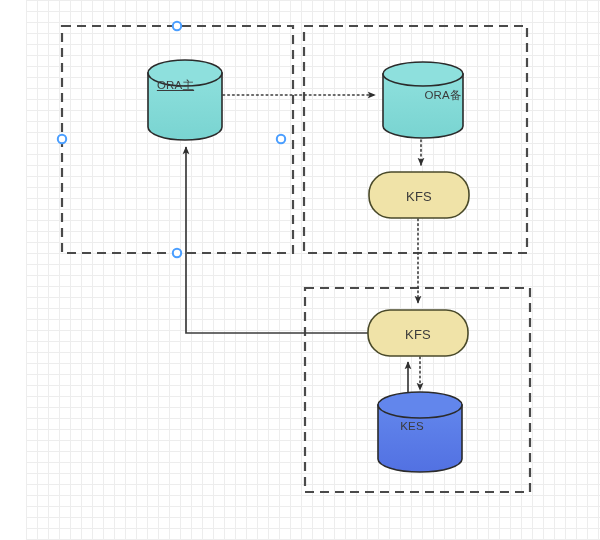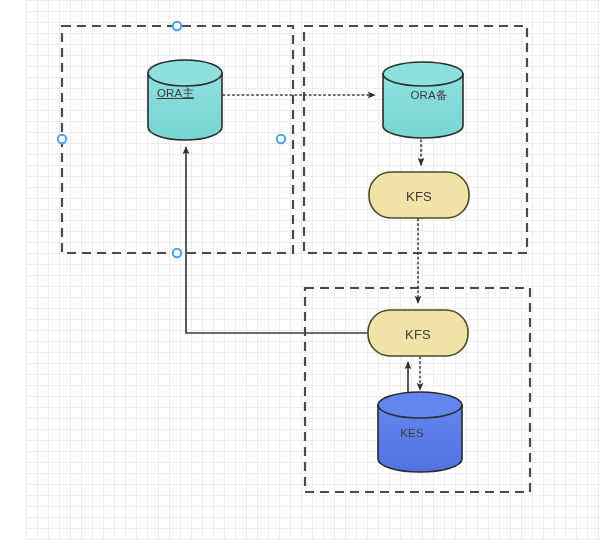--- a/index.html
+++ b/index.html
@@ -118,23 +118,23 @@
       <path d="M378,405 L378,459 A42,13 0 0 0 462,459 L462,405 Z" fill="url(#blueGrad)" stroke="#2b2b2b" stroke-width="1.6"></path>
       <ellipse cx="420" cy="405" rx="42" ry="13" fill="#6286ec" stroke="#2b2b2b" stroke-width="1.6"></ellipse>
     </g>
 
     <circle cx="177" cy="26" r="4.2" fill="#ffffff" stroke="#4a9eff" stroke-width="2"></circle>
     <circle cx="62" cy="139" r="4.2" fill="#ffffff" stroke="#4a9eff" stroke-width="2"></circle>
     <circle cx="281" cy="139" r="4.2" fill="#ffffff" stroke="#4a9eff" stroke-width="2"></circle>
     <circle cx="177" cy="253" r="4.2" fill="#ffffff" stroke="#4a9eff" stroke-width="2"></circle>
   </svg>
 
-  <div class="node-label cyl-label" style="left:148px; top:86px; width:55px;text-decoration:underline;">ORA主</div>
+  <div class="node-label cyl-label" style="left:148px; top:78px; width:55px;text-decoration:underline;">ORA主</div>
 
-  <div class="node-label cyl-label" style="left:383px; top:88px; width:92px;">ORA备</div>
+  <div class="node-label cyl-label" style="left:397px; top:88px; width:92px;">ORA备</div>
 
   <div class="node-label pill-label" style="left:369px; top:189px; width:100px;">KFS</div>
 
   <div class="node-label pill-label" style="left:368px; top:327px; width:100px;">KFS</div>
 
-  <div class="node-label cyl-label" style="left:378px; top:420px; width:68px;margin-top:7px;">KES</div>
+  <div class="node-label cyl-label" style="left:378px; top:420px; width:68px;">KES</div>
 
 </div>
 
 </body></html>

